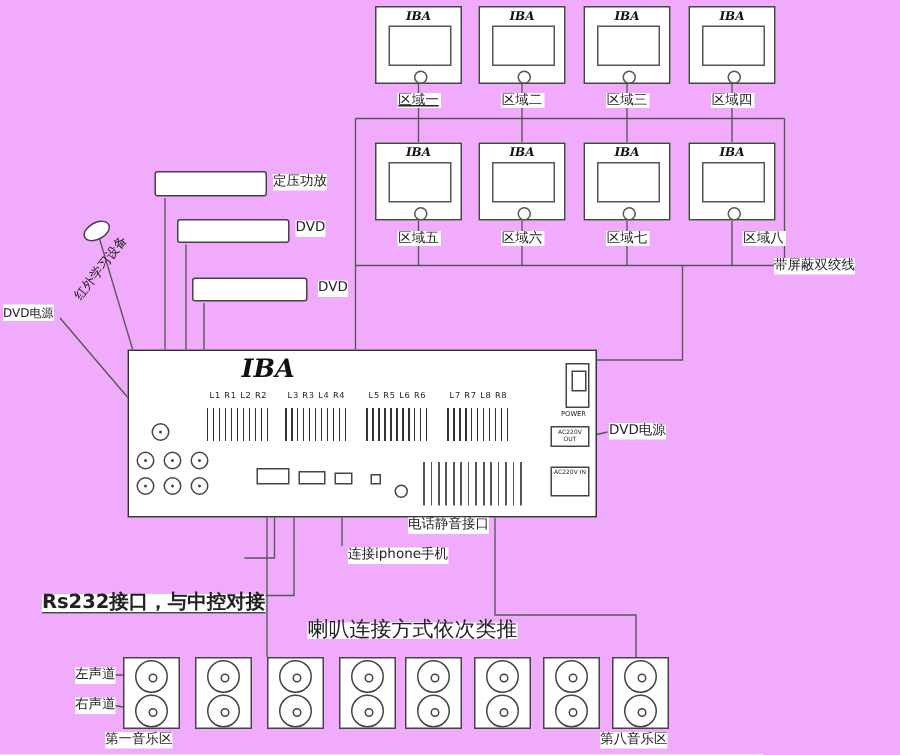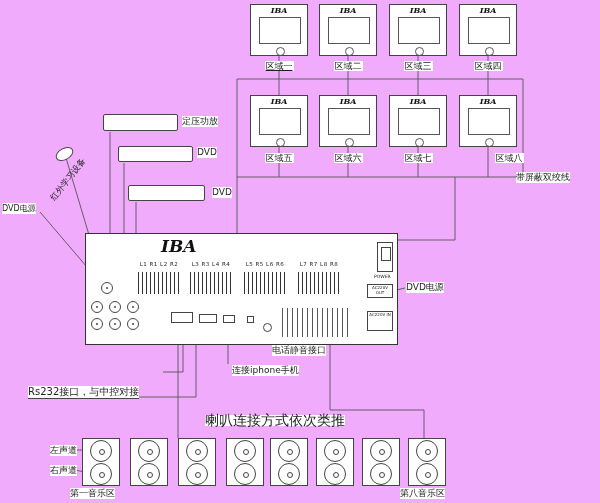--- a/index.html
+++ b/index.html
@@ -174,21 +174,21 @@
     </div>
     <div class="outlet" style="left:281px;top:77px;width:26px;height:20px;">
       <span>AC220V IN</span>
     </div>
   </div>
 
   <div class="lbl" style="left:406px;top:282px;">DVD电源</div>
 
   <div class="lbl" style="left:272px;top:345px;">电话静音接口</div>
   <div class="lbl" style="left:232px;top:365px;">连接iphone手机</div>
-  <div class="lbl underlined" style="left:28px;top:386px;font-size:10px;">Rs232接口，与中控对接</div>
+  <div class="lbl underlined" style="left:28px;top:396px;font-size:13px;font-weight:bold;">Rs232接口，与中控对接</div>
   <div class="lbl" style="left:205px;top:415px;font-size:14px;">喇叭连接方式依次类推</div>
 
   <div class="speaker" style="left:82px;">
     <div class="cone" style="top:1px;"></div>
     <div class="cone" style="top:24px;"></div>
   </div>
   <div class="speaker" style="left:130px;">
     <div class="cone" style="top:1px;"></div>
     <div class="cone" style="top:24px;"></div>
   </div>

